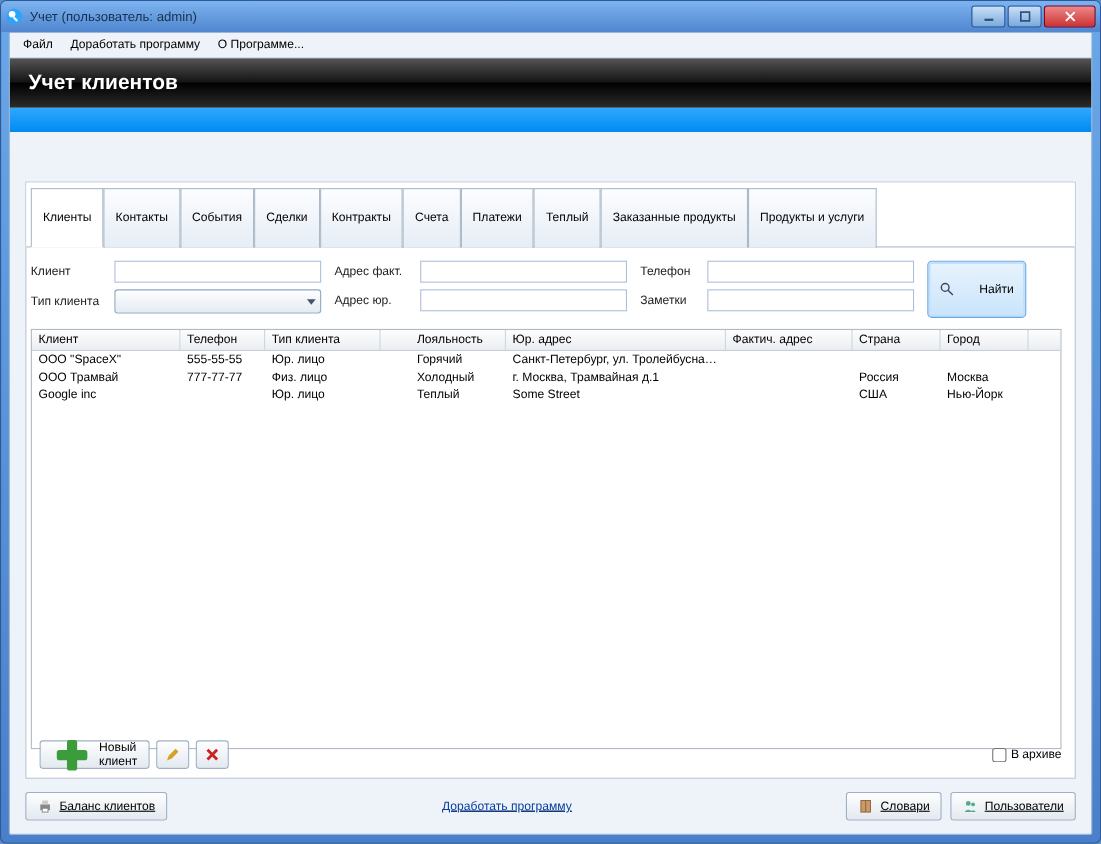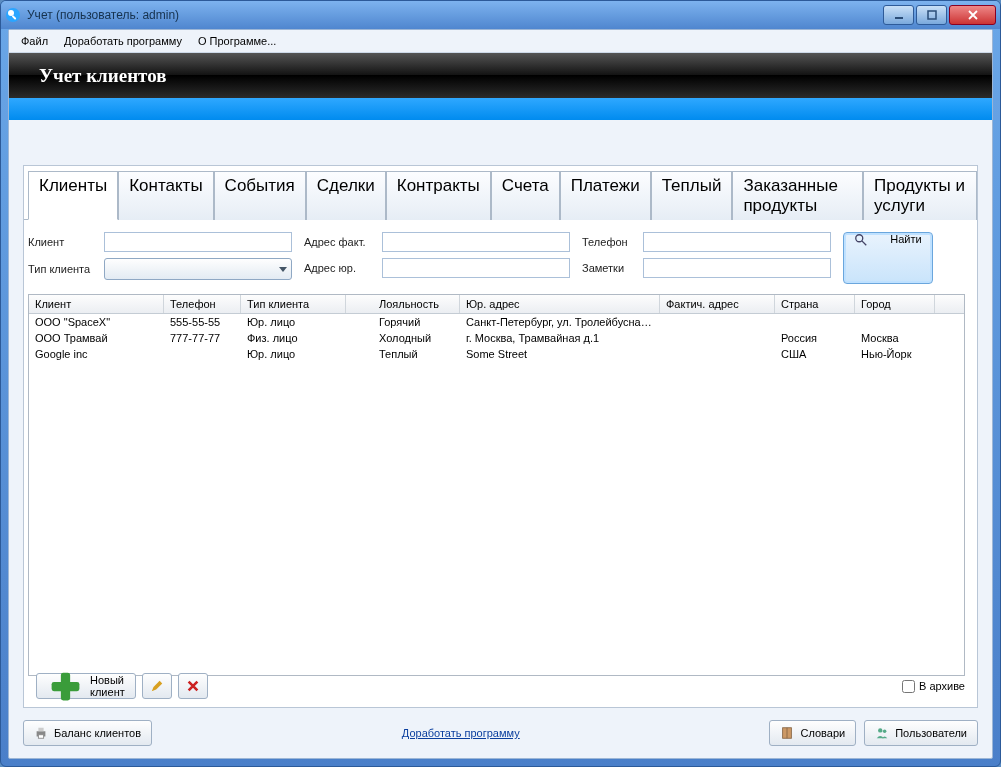--- a/index.html
+++ b/index.html
@@ -8,35 +8,35 @@
 .titlebar .app-icon{width:16px;height:16px;margin-right:6px;}
 .titlebar .title{color:#16324e;font-size:12px;flex:1;}
 .winbtns{display:flex;gap:2px;}
 .winbtn{width:29px;height:18px;border:1px solid #2e5b99;border-radius:3px;background:linear-gradient(#c9e0f7,#7aa9dc);display:flex;align-items:center;justify-content:center;}
 .winbtn.close{background:linear-gradient(#e88,#c33);border-color:#802;width:45px;}
 .winbtn svg{width:10px;height:10px;}
 .client{position:absolute;left:7px;right:7px;top:28px;bottom:7px;background:#eef3fa;border:1px solid #9cb6d6;border-radius:2px;box-sizing:border-box;}
 .menubar{height:22px;background:#eef3fa;display:flex;align-items:center;padding:0 4px;border-bottom:1px solid #cdd9e8;}
 .menuitem{padding:3px 8px;cursor:default;}
 .banner{height:45px;background:linear-gradient(#555,#141414 48%,#000 50%,#2c2c2c);display:flex;align-items:center;padding:0 14px;}
-.banner h1{color:#fff;font-size:19px;font-weight:bold;margin:16px;font-family:Liberation Serif, serif;}
+.banner h1{color:#fff;font-size:19px;font-weight:bold;margin:3px;font-family:Liberation Sans, sans-serif;}
 .bluebar{height:22px;background:linear-gradient(#2fa8ff,#008bef);}
 .workarea{position:absolute;left:14px;right:14px;top:135px;bottom:50px;background:#fff;border:1px solid #b9c6d6;box-sizing:border-box;}
 .tabs{display:flex;border-bottom:1px solid #acb9c8;background:#fff;padding-top:4px;padding-left:4px;}
-.tab{border:1px solid #acb9c8;border-bottom:none;padding:4px 10px;margin-right:0;background:linear-gradient(#fcfdff,#e6edf5);font-size:17px;position:relative;top:1px;cursor:default;}
+.tab{border:1px solid #acb9c8;border-bottom:none;padding:20px 10px;margin-right:0;background:linear-gradient(#fcfdff,#e6edf5);font-size:11px;position:relative;top:1px;cursor:default;}
 .tab.active{background:#fff;border-bottom:1px solid #fff;}
 .tabcontent{padding:12px 12px 8px 4px;}
 .filters{display:flex;gap:12px;}
 .fcol{display:flex;flex-direction:column;gap:6px;}
 .frow{display:flex;align-items:center;gap:6px;}
 .flabel{width:70px;text-align:left;color:#222;}
 .tinput{height:20px;border:1px solid #abc0d9;background:#fff;box-sizing:border-box;padding:1px 3px;font-family:inherit;font-size:11px;}
 .combo{width:188px;height:22px;border:1px solid #8fa8c4;border-radius:3px;background:linear-gradient(#fefefe,#e3ebf3);display:flex;align-items:center;justify-content:flex-end;padding-right:4px;box-sizing:border-box;}
 .combo .arrow{width:0;height:0;border-left:4px solid transparent;border-right:4px solid transparent;border-top:5px solid #456;}
-.findbtn{width:88px;height:50px;border:1px solid #6aa6dd;border-radius:4px;background:linear-gradient(#e9f3fd,#c9e4fb);box-shadow:0 0 0 2px #bfe1ff inset;display:flex;justify-content:center;gap:22px;font-size:11px;cursor:pointer;}
+.findbtn{width:88px;height:50px;border:1px solid #6aa6dd;border-radius:4px;background:linear-gradient(#e9f3fd,#c9e4fb);box-shadow:0 0 0 2px #bfe1ff inset;display:flex;align-items:center;justify-content:center;gap:22px;font-size:11px;cursor:pointer;}
 .findbtn svg{width:14px;height:14px;}
 .grid{margin-top:10px;border:1px solid #b0b9c4;height:380px;overflow:hidden;background:#fff;}
 .gridhead{display:flex;background:linear-gradient(#fdfdfd,#ebeef2);border-bottom:1px solid #c4ccd4;}
 .gh{border-right:1px solid #d0d6dc;padding:3px 6px;font-size:11px;box-sizing:border-box;overflow:hidden;white-space:nowrap;text-overflow:ellipsis;}
 .gridbody{}
 .gr{display:flex;border-bottom:0;}
 .gc{padding:2px 6px;font-size:11px;box-sizing:border-box;overflow:hidden;white-space:nowrap;text-overflow:ellipsis;}
 .c0{width:135px;}
 .c1{width:77px;}
 .c2{width:105px;}
@@ -45,21 +45,21 @@
 .c5{width:115px;}
 .c6{width:80px;}
 .c7{width:80px;}
 .bottombar{position:absolute;left:12px;right:12px;bottom:8px;display:flex;align-items:center;gap:6px;}
 .btn{height:24px;border:1px solid #9fb0c4;border-radius:3px;background:linear-gradient(#fefefe,#e3e9f0);display:flex;align-items:center;gap:6px;padding:0 10px;font-size:11px;cursor:pointer;}
 .iconbtn{width:28px;padding:0;justify-content:center;}
 .iconbtn svg{width:14px;height:14px;}
 .spacer{flex:1;}
 .chk{display:flex;align-items:center;gap:4px;font-size:11px;}
 .chk input{margin:0;}
-.footer{position:absolute;left:14px;right:14px;bottom:12px;display:flex;align-items:center;gap:8px;}
+.footer{position:absolute;left:14px;right:14px;bottom:12px;display:flex;align-items:center;gap:8px;text-decoration:underline;}
 .footer .link{color:#0a3e9e;text-decoration:underline;font-size:11px;cursor:pointer;}
 .footer .btn svg{width:14px;height:14px;}
 .plus-icon{fill:#3a9c3a;}
 .pencil-icon{fill:#d8a020;}
 .x-icon{fill:#c22;}
 </style>
 </head>
 <body>
 
 <div class="window">

